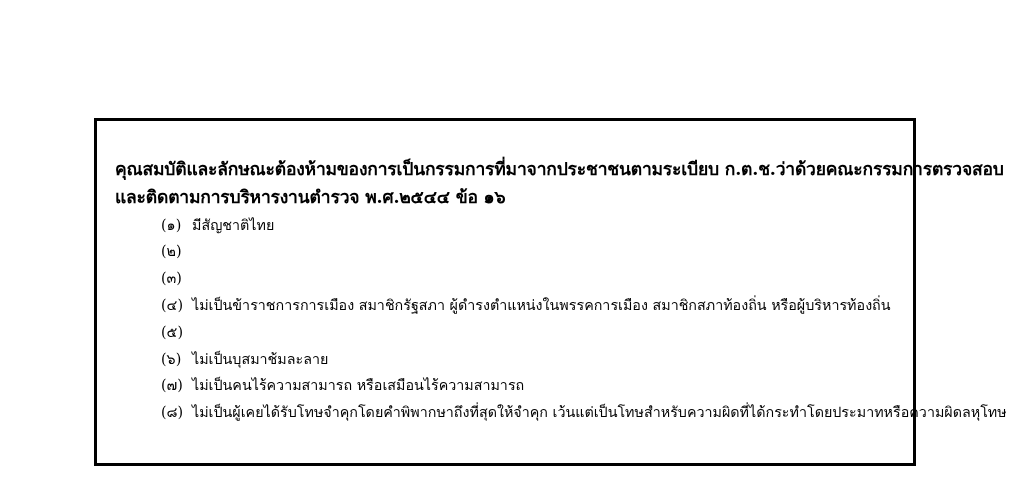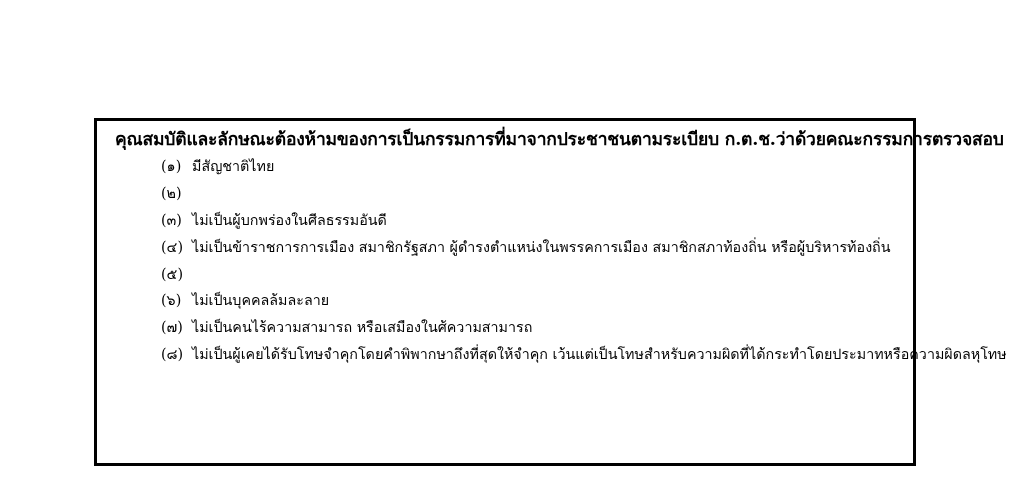--- a/index.html
+++ b/index.html
@@ -22,21 +22,21 @@
     position: absolute;
     left: 94px;
     top: 118px;
     width: 822px;
     height: 348px;
     border: 3px solid #000000;
     box-sizing: border-box;
     background: #ffffff;
   }
   .doc-inner {
-    padding: 4px 26px 10px 18px;
+    padding: 34px 26px 10px 18px;
   }
   .heading {
     font-family: "DejaVu Serif", "Liberation Serif", serif;
     font-weight: bold;
     font-size: 17.5px;
     line-height: 1.62;
     color: #000000;
     margin: 0 0 6px 0;
     letter-spacing: -0.2px;
   }
@@ -71,48 +71,48 @@
 </style>
 </head>
 <body>
 
 <div class="page">
   <div class="doc-box">
     <div class="doc-inner">
 
       <div class="heading">
         <span class="heading-line">คุณสมบัติและลักษณะต้องห้ามของการเป็นกรรมการที่มาจากประชาชนตามระเบียบ ก.ต.ช.ว่าด้วยคณะกรรมการตรวจสอบ</span>
+        <span class="heading-line">และติดตามการบริหารงานตำรวจ พ.ศ.๒๕๔๔ ข้อ ๑๖</span>
       </div>
 
       <ul class="items">
         <li class="item">
           <span class="item-num">(๑)</span>
           <span class="item-text">มีสัญชาติไทย</span>
         </li>
         <li class="item">
           <span class="item-num">(๒)</span>
         </li>
         <li class="item">
           <span class="item-num">(๓)</span>
-          <span class="item-text">ไม่เป็นผู้บกพร่องในศีลธรรมอันดี</span>
         </li>
         <li class="item">
           <span class="item-num">(๔)</span>
           <span class="item-text">ไม่เป็นข้าราชการการเมือง สมาชิกรัฐสภา ผู้ดำรงตำแหน่งในพรรคการเมือง สมาชิกสภาท้องถิ่น หรือผู้บริหารท้องถิ่น</span>
         </li>
         <li class="item">
           <span class="item-num">(๕)</span>
         </li>
         <li class="item">
           <span class="item-num">(๖)</span>
-          <span class="item-text">ไม่เป็นบุคคลล้มละลาย</span>
+          <span class="item-text">ไม่เป็นบุสมาช้มละลาย</span>
         </li>
         <li class="item">
           <span class="item-num">(๗)</span>
-          <span class="item-text">ไม่เป็นคนไร้ความสามารถ หรือเสมืองในศ้ความสามารถ</span>
+          <span class="item-text">ไม่เป็นคนไร้ความสามารถ หรือเสมือนไร้ความสามารถ</span>
         </li>
         <li class="item">
           <span class="item-num">(๘)</span>
           <span class="item-text">ไม่เป็นผู้เคยได้รับโทษจำคุกโดยคำพิพากษาถึงที่สุดให้จำคุก เว้นแต่เป็นโทษสำหรับความผิดที่ได้กระทำโดยประมาทหรือความผิดลหุโทษ</span>
         </li>
       </ul>
 
     </div>
   </div>
 </div>

